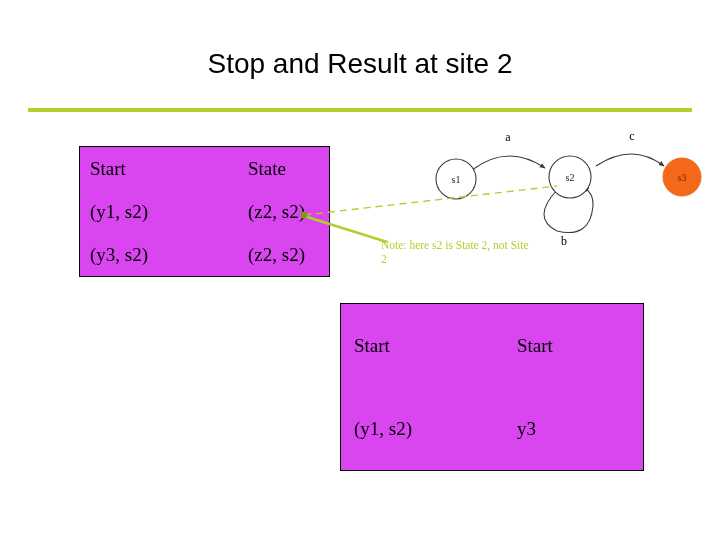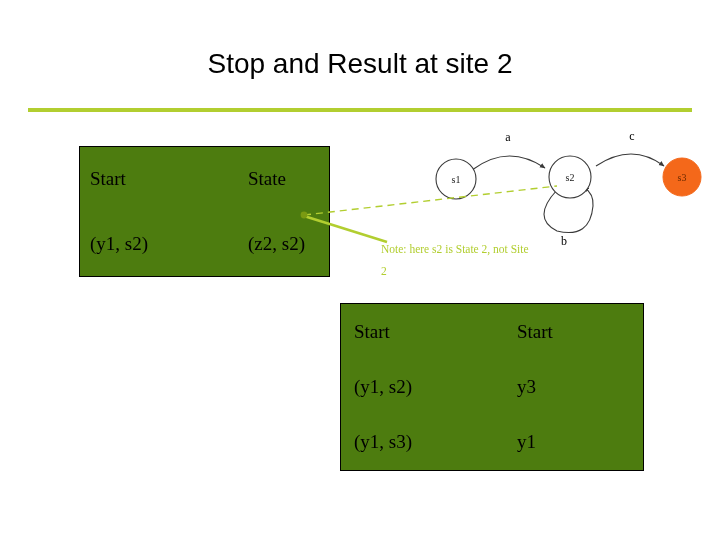--- a/index.html
+++ b/index.html
@@ -42,21 +42,21 @@
     top: 108px;
     width: 664px;
     height: 4px;
     background: #b2ce30;
   }
 
   
   .data-table {
     position: absolute;
     border: 1.5px solid #000000;
-    background: #4d7c0f;
+    background: #d946ef;
     border-collapse: collapse;
     box-sizing: border-box;
   }
   .data-table table {
     border-collapse: collapse;
     width: 100%;
     height: 100%;
   }
   .data-table td {
     font-family: "Liberation Serif", serif;
@@ -96,21 +96,21 @@
   #state-diagram svg { display: block; }
 
   
   #annotation-note {
     position: absolute;
     left: 381px;
     top: 238px;
     width: 150px;
     font-family: "Liberation Serif", serif;
     font-size: 11.5px;
-    line-height: 22px;
+    line-height: 14px;
     color: #b2ce30;
   }
   #connector-lines {
     position: absolute;
     left: 295px;
     top: 170px;
     width: 280px;
     height: 90px;
     pointer-events: none;
   }
@@ -125,20 +125,24 @@
 
   <div class="data-table" id="table-stop">
     <table>
       <tbody>
           <tr>
         <td class="col-a">Start</td>
         <td class="col-b">State</td>
       </tr>
       <tr>
         <td class="col-a">(y1, s2)</td>
+        <td class="col-b">(z2, s2)</td>
+      </tr>
+      <tr>
+        <td class="col-a">(y3, s2)</td>
         <td class="col-b">(z2, s2)</td>
       </tr>
     </tbody>
       </table>
   </div>
 
   <div id="state-diagram">
     <svg width="320" height="120" viewBox="0 0 320 120" xmlns="http://www.w3.org/2000/svg">
       <defs>
         <marker id="arrow" markerWidth="6" markerHeight="6" refX="4.6" refY="2.2" orient="auto" markerUnits="strokeWidth">
@@ -184,21 +188,17 @@
     <table>
       <tbody>
           <tr>
         <td class="col-a">Start</td>
         <td class="col-b">Start</td>
       </tr>
       <tr>
         <td class="col-a">(y1, s2)</td>
         <td class="col-b">y3</td>
       </tr>
-      <tr>
-        <td class="col-a">(y1, s3)</td>
-        <td class="col-b">y1</td>
-      </tr>
     </tbody>
       </table>
   </div>
 
 </div>
 
 </body></html>

